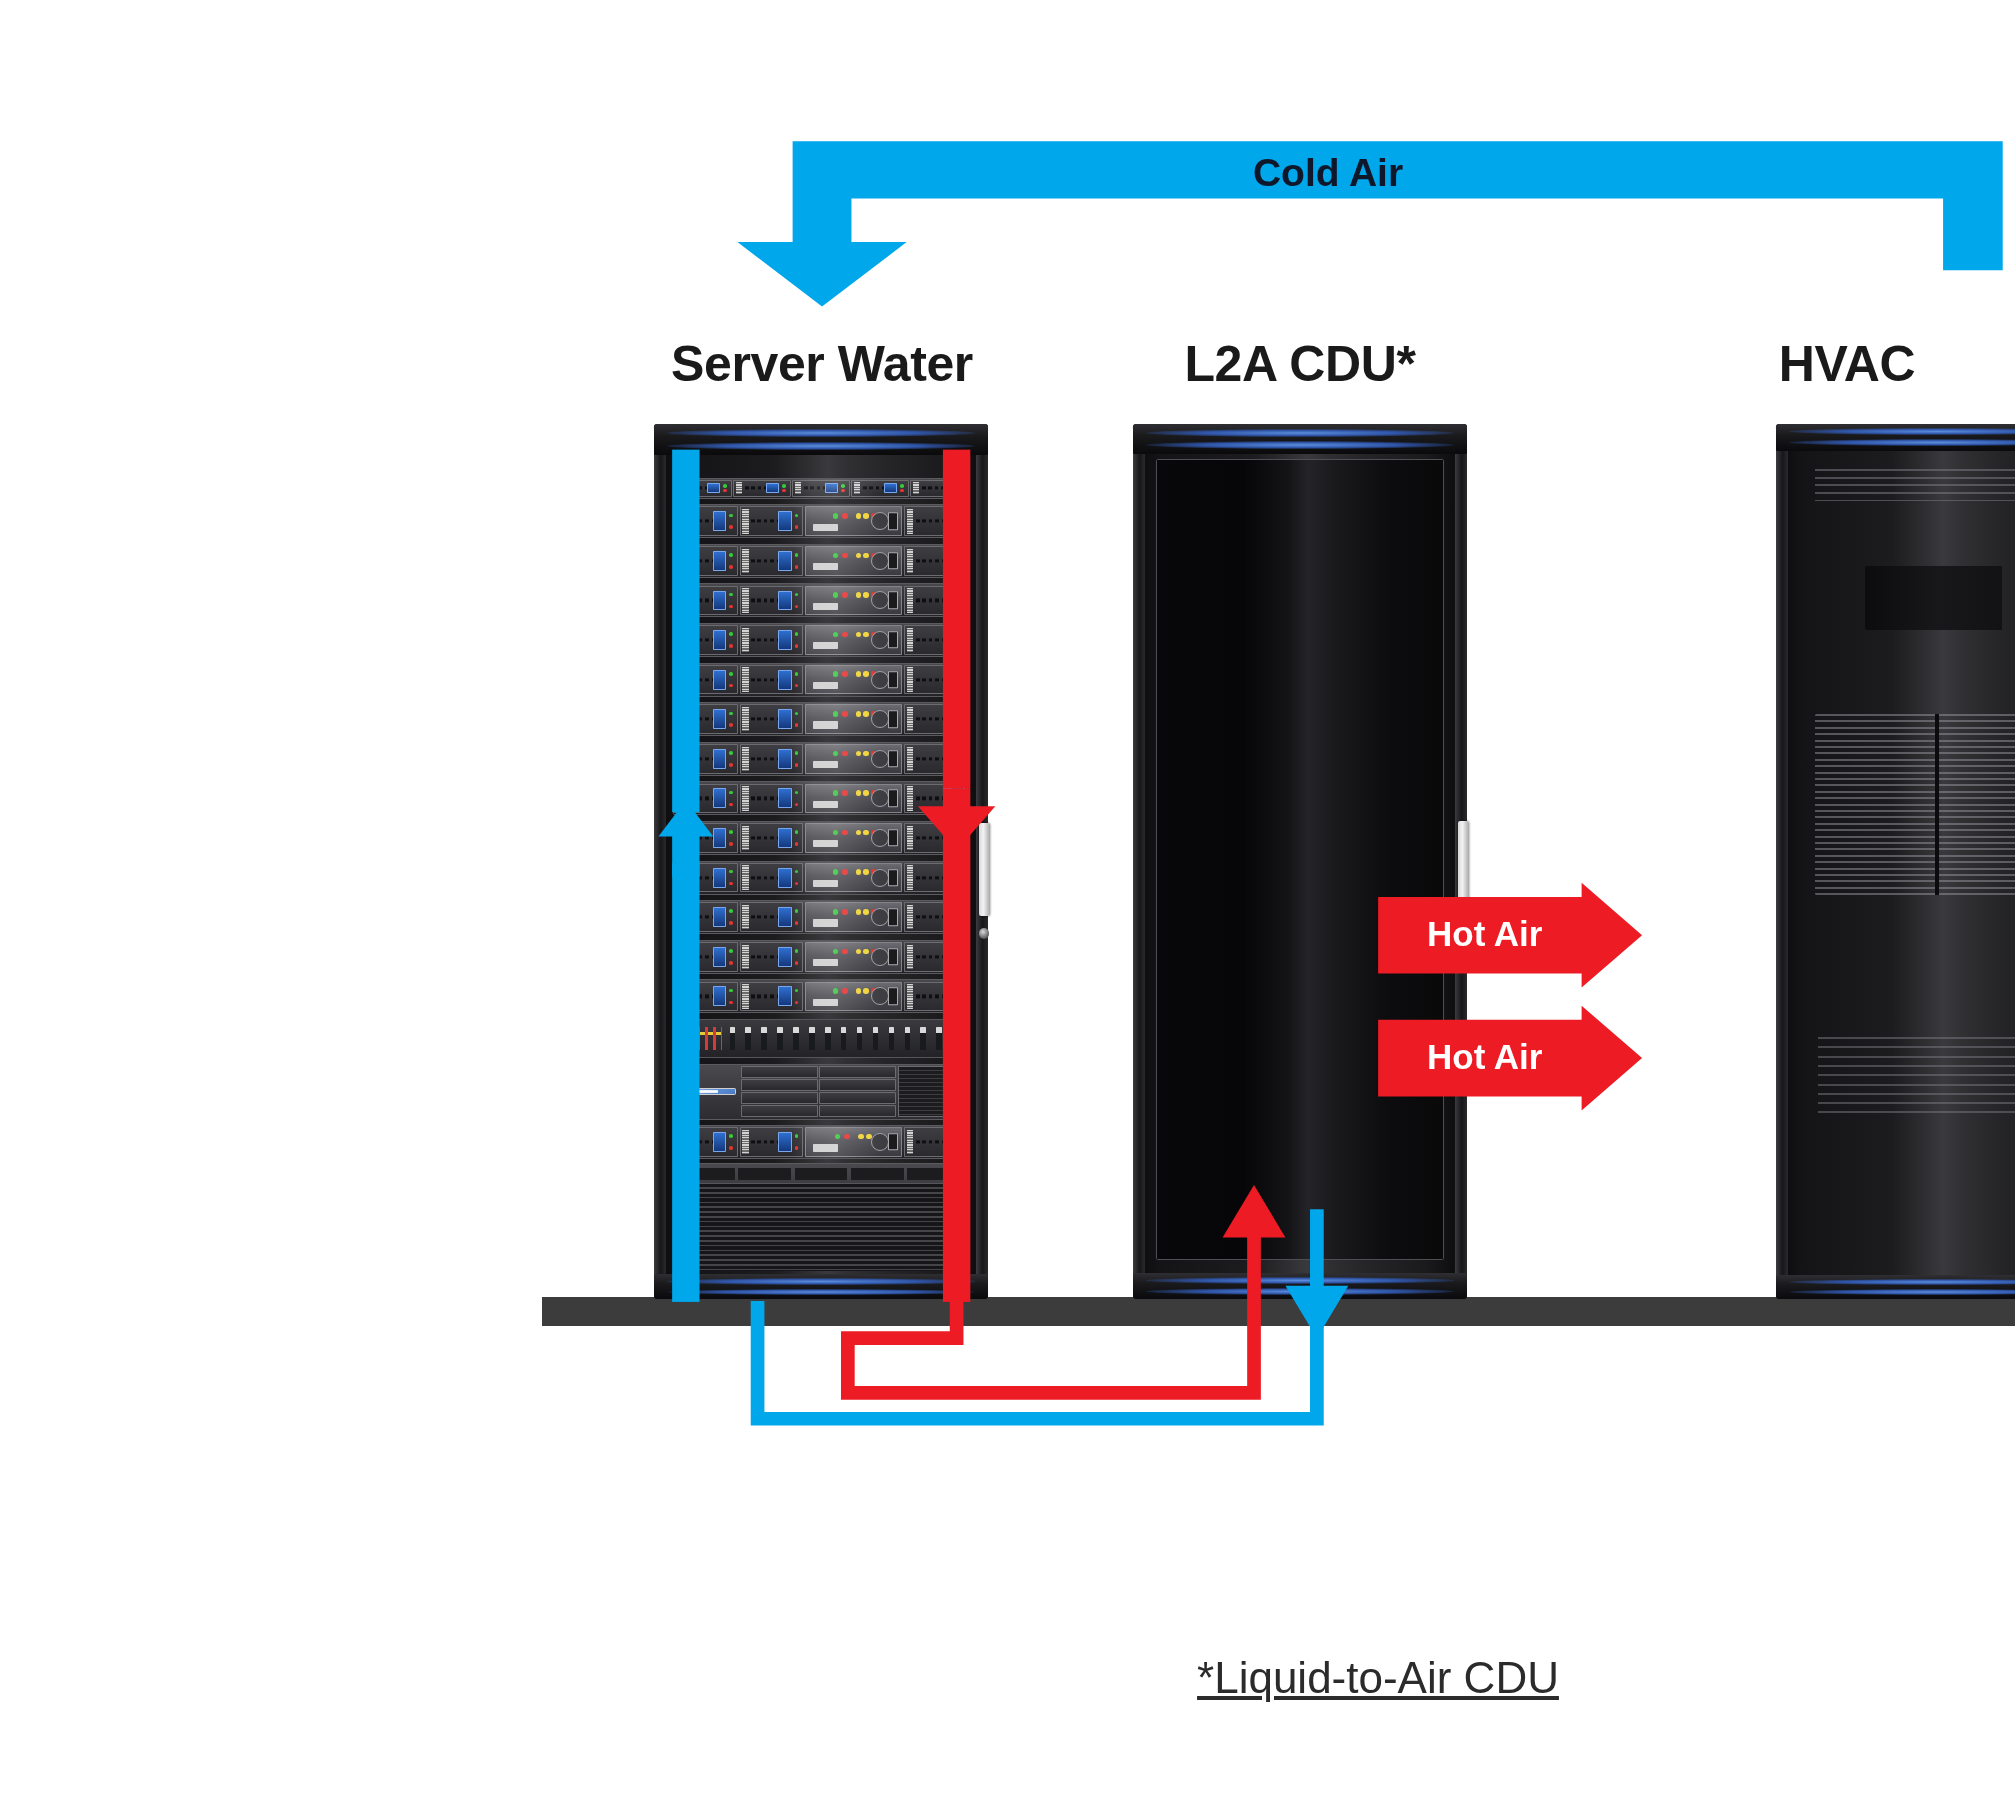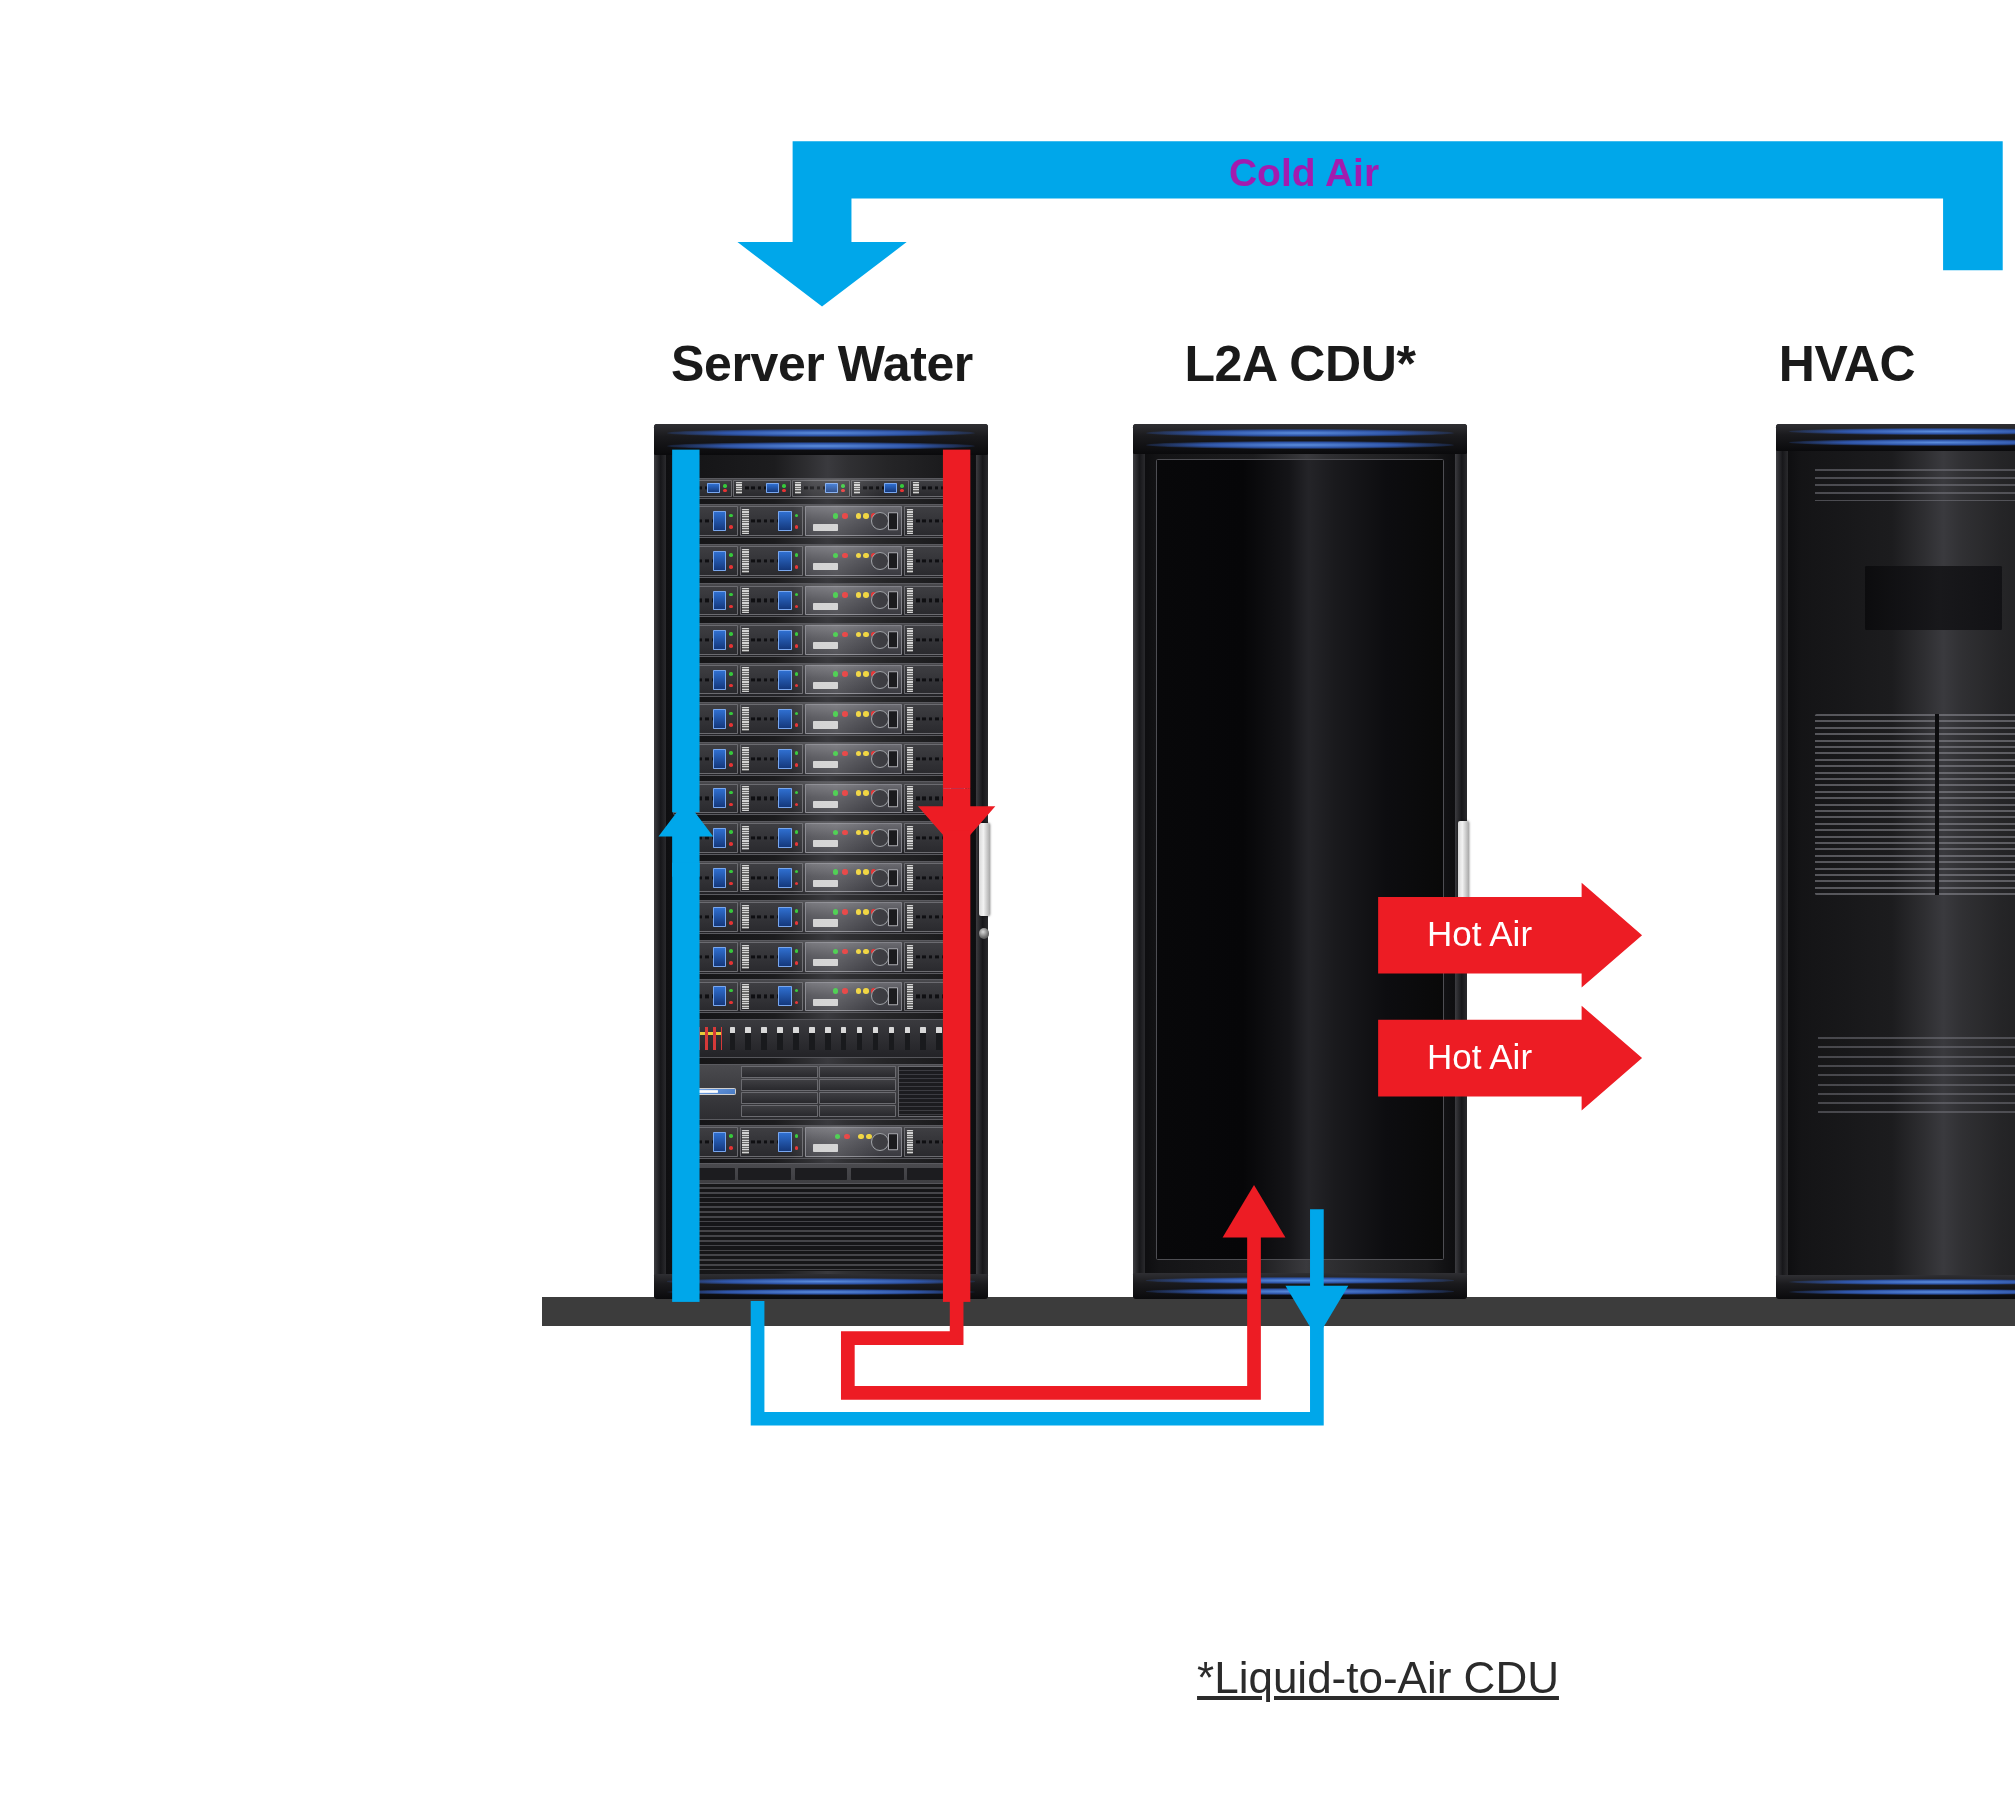--- a/index.html
+++ b/index.html
@@ -20,33 +20,34 @@
     color:#1a1a1a;
     letter-spacing:-0.4px;
     white-space:nowrap;
     text-align:center;
     line-height:1;
   }
 
   
   .coldair-text{
     position:absolute;
-    color:#a21caf;
+    color:#0f172a;
     font-size:39px;
     font-weight:700;
     white-space:nowrap;
     line-height:1;
+    margin-left:24px;
   }
 
   
   .hotair-text{
     position:absolute;
     color:#ffffff;
     font-size:35px;
-    font-weight:400;
+    font-weight:700;
     white-space:nowrap;
     line-height:1;
   }
 
   
   .banner{
     position:absolute;
     display:flex;align-items:center;justify-content:center;
     background:#00a7ea;
   }

